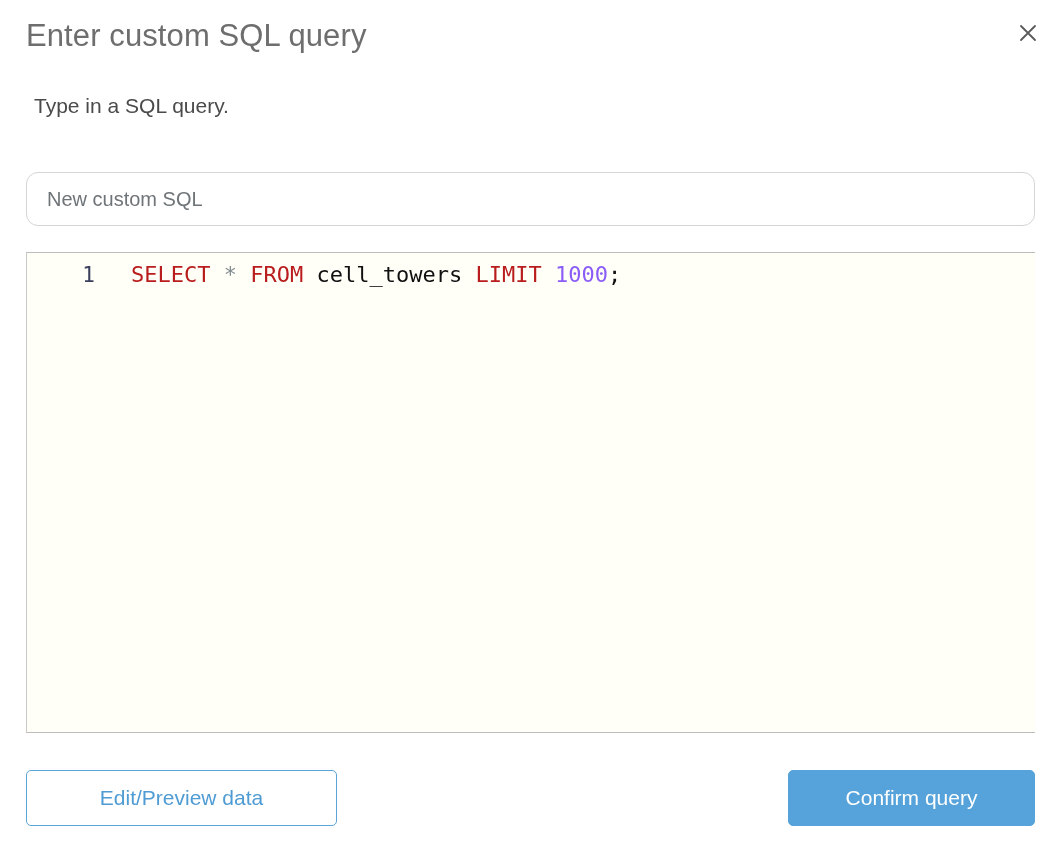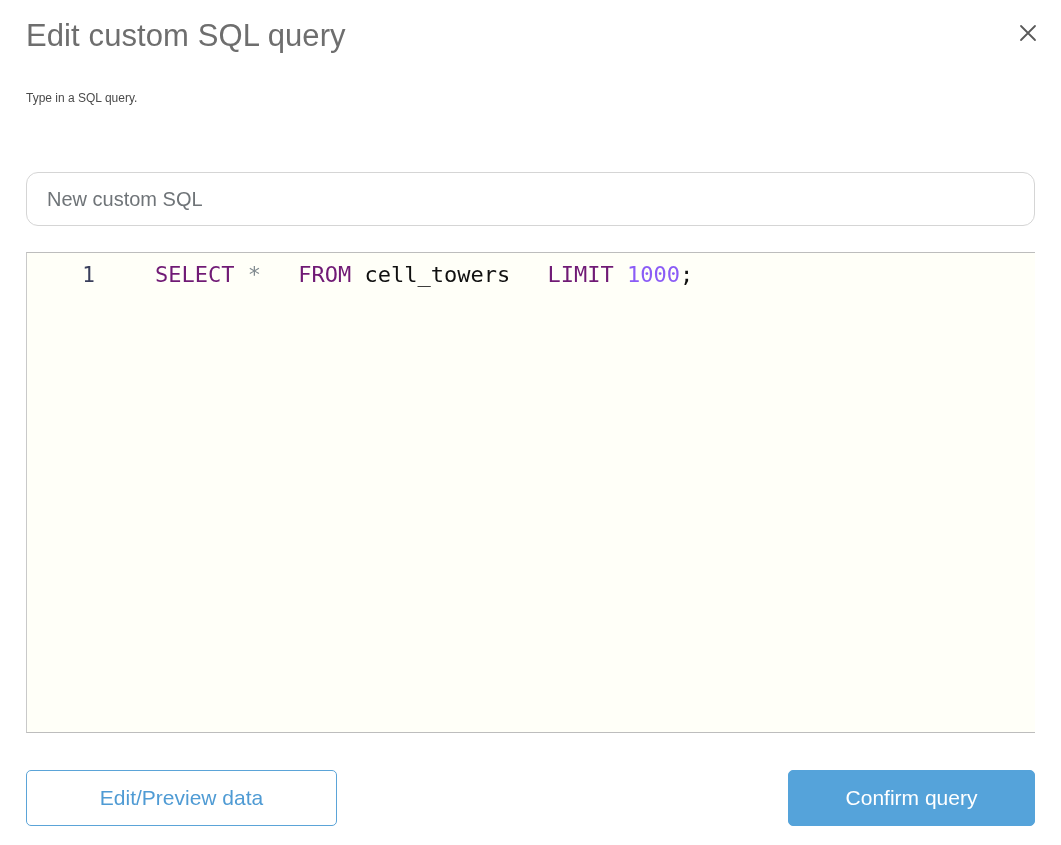--- a/index.html
+++ b/index.html
@@ -52,25 +52,25 @@
     display: flex;
     align-items: center;
     justify-content: center;
   }
   #close-button svg { display: block; }
 
   #dialog-subtitle {
     position: absolute;
     left: 26px;
     top: 84px;
-    font-size: 12px;
+    font-size: 21px;
     font-weight: 400;
     color: #4a4a4a;
     line-height: 28px;
-    margin: 0;
+    margin: 8px;
     white-space: nowrap;
   }
 
   
   #query-name-input {
     position: absolute;
     left: 26px;
     top: 172px;
     width: 1009px;
     height: 54px;
@@ -124,21 +124,21 @@
   #sql-code {
     flex: 1 1 auto;
     font-family: "DejaVu Sans Mono", monospace;
     font-size: 22px;
     line-height: 44px;
     white-space: pre;
     color: #000000;
     padding-left: 26px;
     box-sizing: border-box;
   }
-  .tok-keyword { color: #701a75; margin-left: 24px; }
+  .tok-keyword { color: #b91c1c; }
   .tok-operator { color: #808a8f; }
   .tok-identifier { color: #101010; }
   .tok-number { color: #8b5cf6; }
   .tok-punct { color: #101010; }
   .tok-space { color: transparent; }
 
   
   #edit-preview-button {
     position: absolute;
     left: 26px;
@@ -172,21 +172,21 @@
     font-weight: 400;
     cursor: pointer;
     padding: 12px;
   }
 </style>
 </head>
 <body>
 
 <div id="dialog">
 
-  <h1 id="dialog-title">Edit custom SQL query</h1>
+  <h1 id="dialog-title">Enter custom SQL query</h1>
 
   <button id="close-button" aria-label="Close">
     <span>
       <svg width="20" height="20" viewBox="0 0 20 20" aria-hidden="true">
         <path d="M3 3 L17 17 M17 3 L3 17" stroke="#5a5a5a" stroke-width="1.8" stroke-linecap="round" fill="none"></path>
       </svg>
     </span>
   </button>
 
   <p id="dialog-subtitle">Type in a SQL query.</p>

